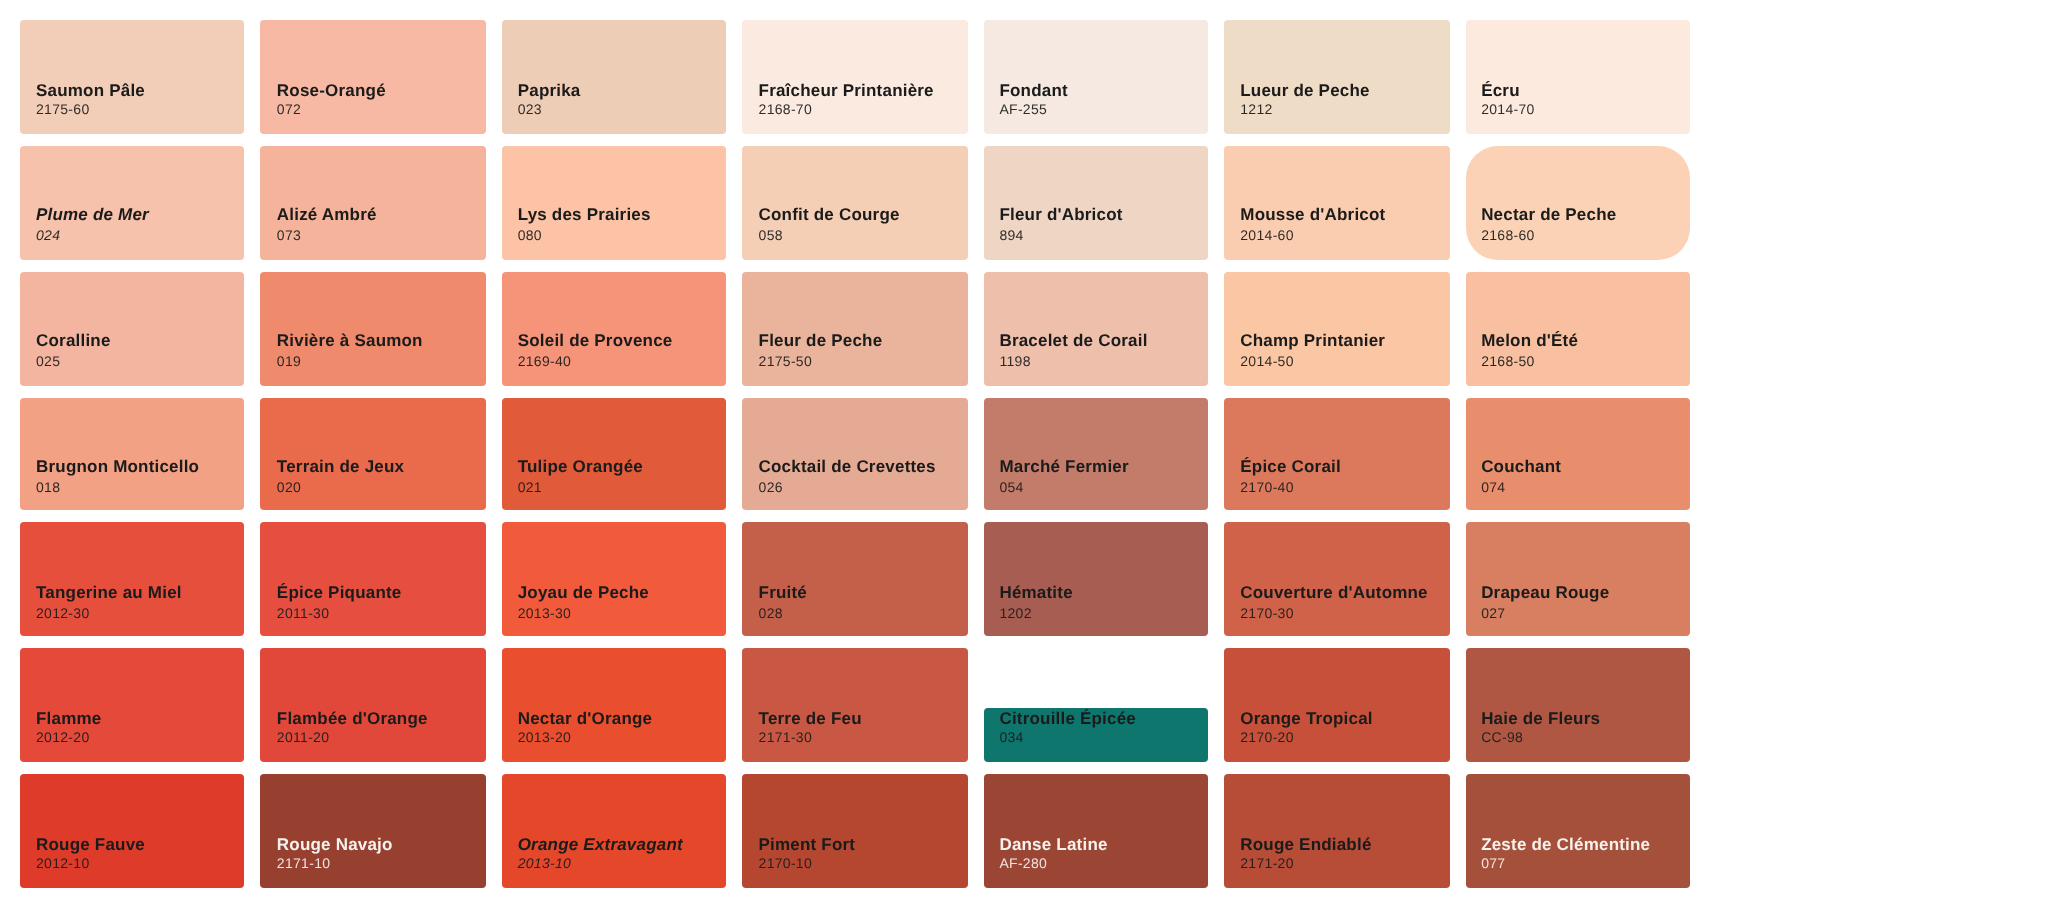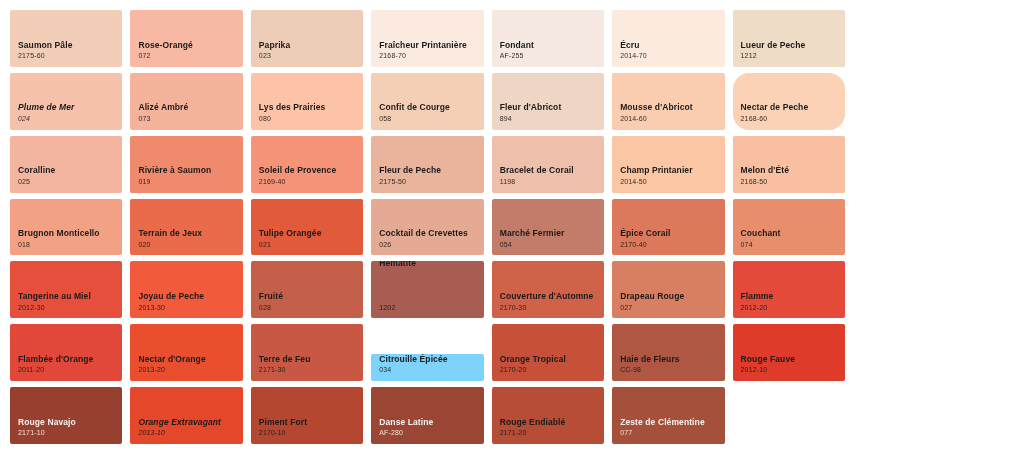--- a/index.html
+++ b/index.html
@@ -71,28 +71,28 @@
       <div class="swatch-code">023</div>
     </div>
     <div class="swatch text-dark" style="background: rgb(250, 234, 224);">
       <div class="swatch-name">Fraîcheur Printanière</div>
       <div class="swatch-code">2168-70</div>
     </div>
     <div class="swatch text-dark" style="background: rgb(245, 233, 225);">
       <div class="swatch-name">Fondant</div>
       <div class="swatch-code">AF-255</div>
     </div>
+    <div class="swatch text-dark" style="background: rgb(238, 220, 198);">
+      <div class="swatch-name">Lueur de Peche</div>
+      <div class="swatch-code">1212</div>
+    </div>
     <div class="swatch text-dark" style="background: rgb(253, 234, 222);">
       <div class="swatch-name">Écru</div>
       <div class="swatch-code">2014-70</div>
     </div>
-    <div class="swatch text-dark" style="background: rgb(238, 220, 198);">
-      <div class="swatch-name">Lueur de Peche</div>
-      <div class="swatch-code">1212</div>
-    </div>
     <div class="swatch text-dark" style="background: rgb(247, 194, 171); font-style: italic;">
       <div class="swatch-name">Plume de Mer</div>
       <div class="swatch-code">024</div>
     </div>
     <div class="swatch text-dark" style="background: rgb(244, 179, 154);">
       <div class="swatch-name">Alizé Ambré</div>
       <div class="swatch-code">073</div>
     </div>
     <div class="swatch text-dark" style="background: rgb(252, 195, 166);">
       <div class="swatch-name">Lys des Prairies</div>
@@ -167,29 +167,33 @@
       <div class="swatch-code">2170-40</div>
     </div>
     <div class="swatch text-dark" style="background: rgb(232, 142, 109);">
       <div class="swatch-name">Couchant</div>
       <div class="swatch-code">074</div>
     </div>
     <div class="swatch text-dark" style="background: rgb(231, 79, 61);">
       <div class="swatch-name">Tangerine au Miel</div>
       <div class="swatch-code">2012-30</div>
     </div>
+    <div class="swatch text-dark" style="background: rgb(230, 79, 63);">
+      <div class="swatch-name">Épice Piquante</div>
+      <div class="swatch-code">2011-30</div>
+    </div>
     <div class="swatch text-dark" style="background: rgb(241, 91, 60);">
       <div class="swatch-name">Joyau de Peche</div>
       <div class="swatch-code">2013-30</div>
     </div>
     <div class="swatch text-dark" style="background: rgb(196, 96, 74);">
       <div class="swatch-name">Fruité</div>
       <div class="swatch-code">028</div>
     </div>
-    <div class="swatch text-dark" style="background: rgb(167, 93, 81); gap: 33px;">
+    <div class="swatch text-dark" style="background: rgb(167, 93, 81);">
       <div class="swatch-name">Hématite</div>
       <div class="swatch-code">1202</div>
     </div>
     <div class="swatch text-dark" style="background: rgb(208, 98, 74);">
       <div class="swatch-name">Couverture d'Automne</div>
       <div class="swatch-code">2170-30</div>
     </div>
     <div class="swatch text-dark" style="background: rgb(216, 127, 97);">
       <div class="swatch-name">Drapeau Rouge</div>
       <div class="swatch-code">027</div>
@@ -203,21 +207,21 @@
       <div class="swatch-code">2011-20</div>
     </div>
     <div class="swatch text-dark" style="background: rgb(233, 79, 47);">
       <div class="swatch-name">Nectar d'Orange</div>
       <div class="swatch-code">2013-20</div>
     </div>
     <div class="swatch text-dark" style="background: rgb(200, 88, 67);">
       <div class="swatch-name">Terre de Feu</div>
       <div class="swatch-code">2171-30</div>
     </div>
-    <div class="swatch text-dark" style="background: #7dd3fc; margin-top: 30px;">
+    <div class="swatch text-dark" style="background: #0f766e; margin-top: 30px;">
       <div class="swatch-name">Citrouille Épicée</div>
       <div class="swatch-code">034</div>
     </div>
     <div class="swatch text-dark" style="background: rgb(198, 80, 58);">
       <div class="swatch-name">Orange Tropical</div>
       <div class="swatch-code">2170-20</div>
     </div>
     <div class="swatch text-dark" style="background: rgb(176, 87, 68);">
       <div class="swatch-name">Haie de Fleurs</div>
       <div class="swatch-code">CC-98</div>

